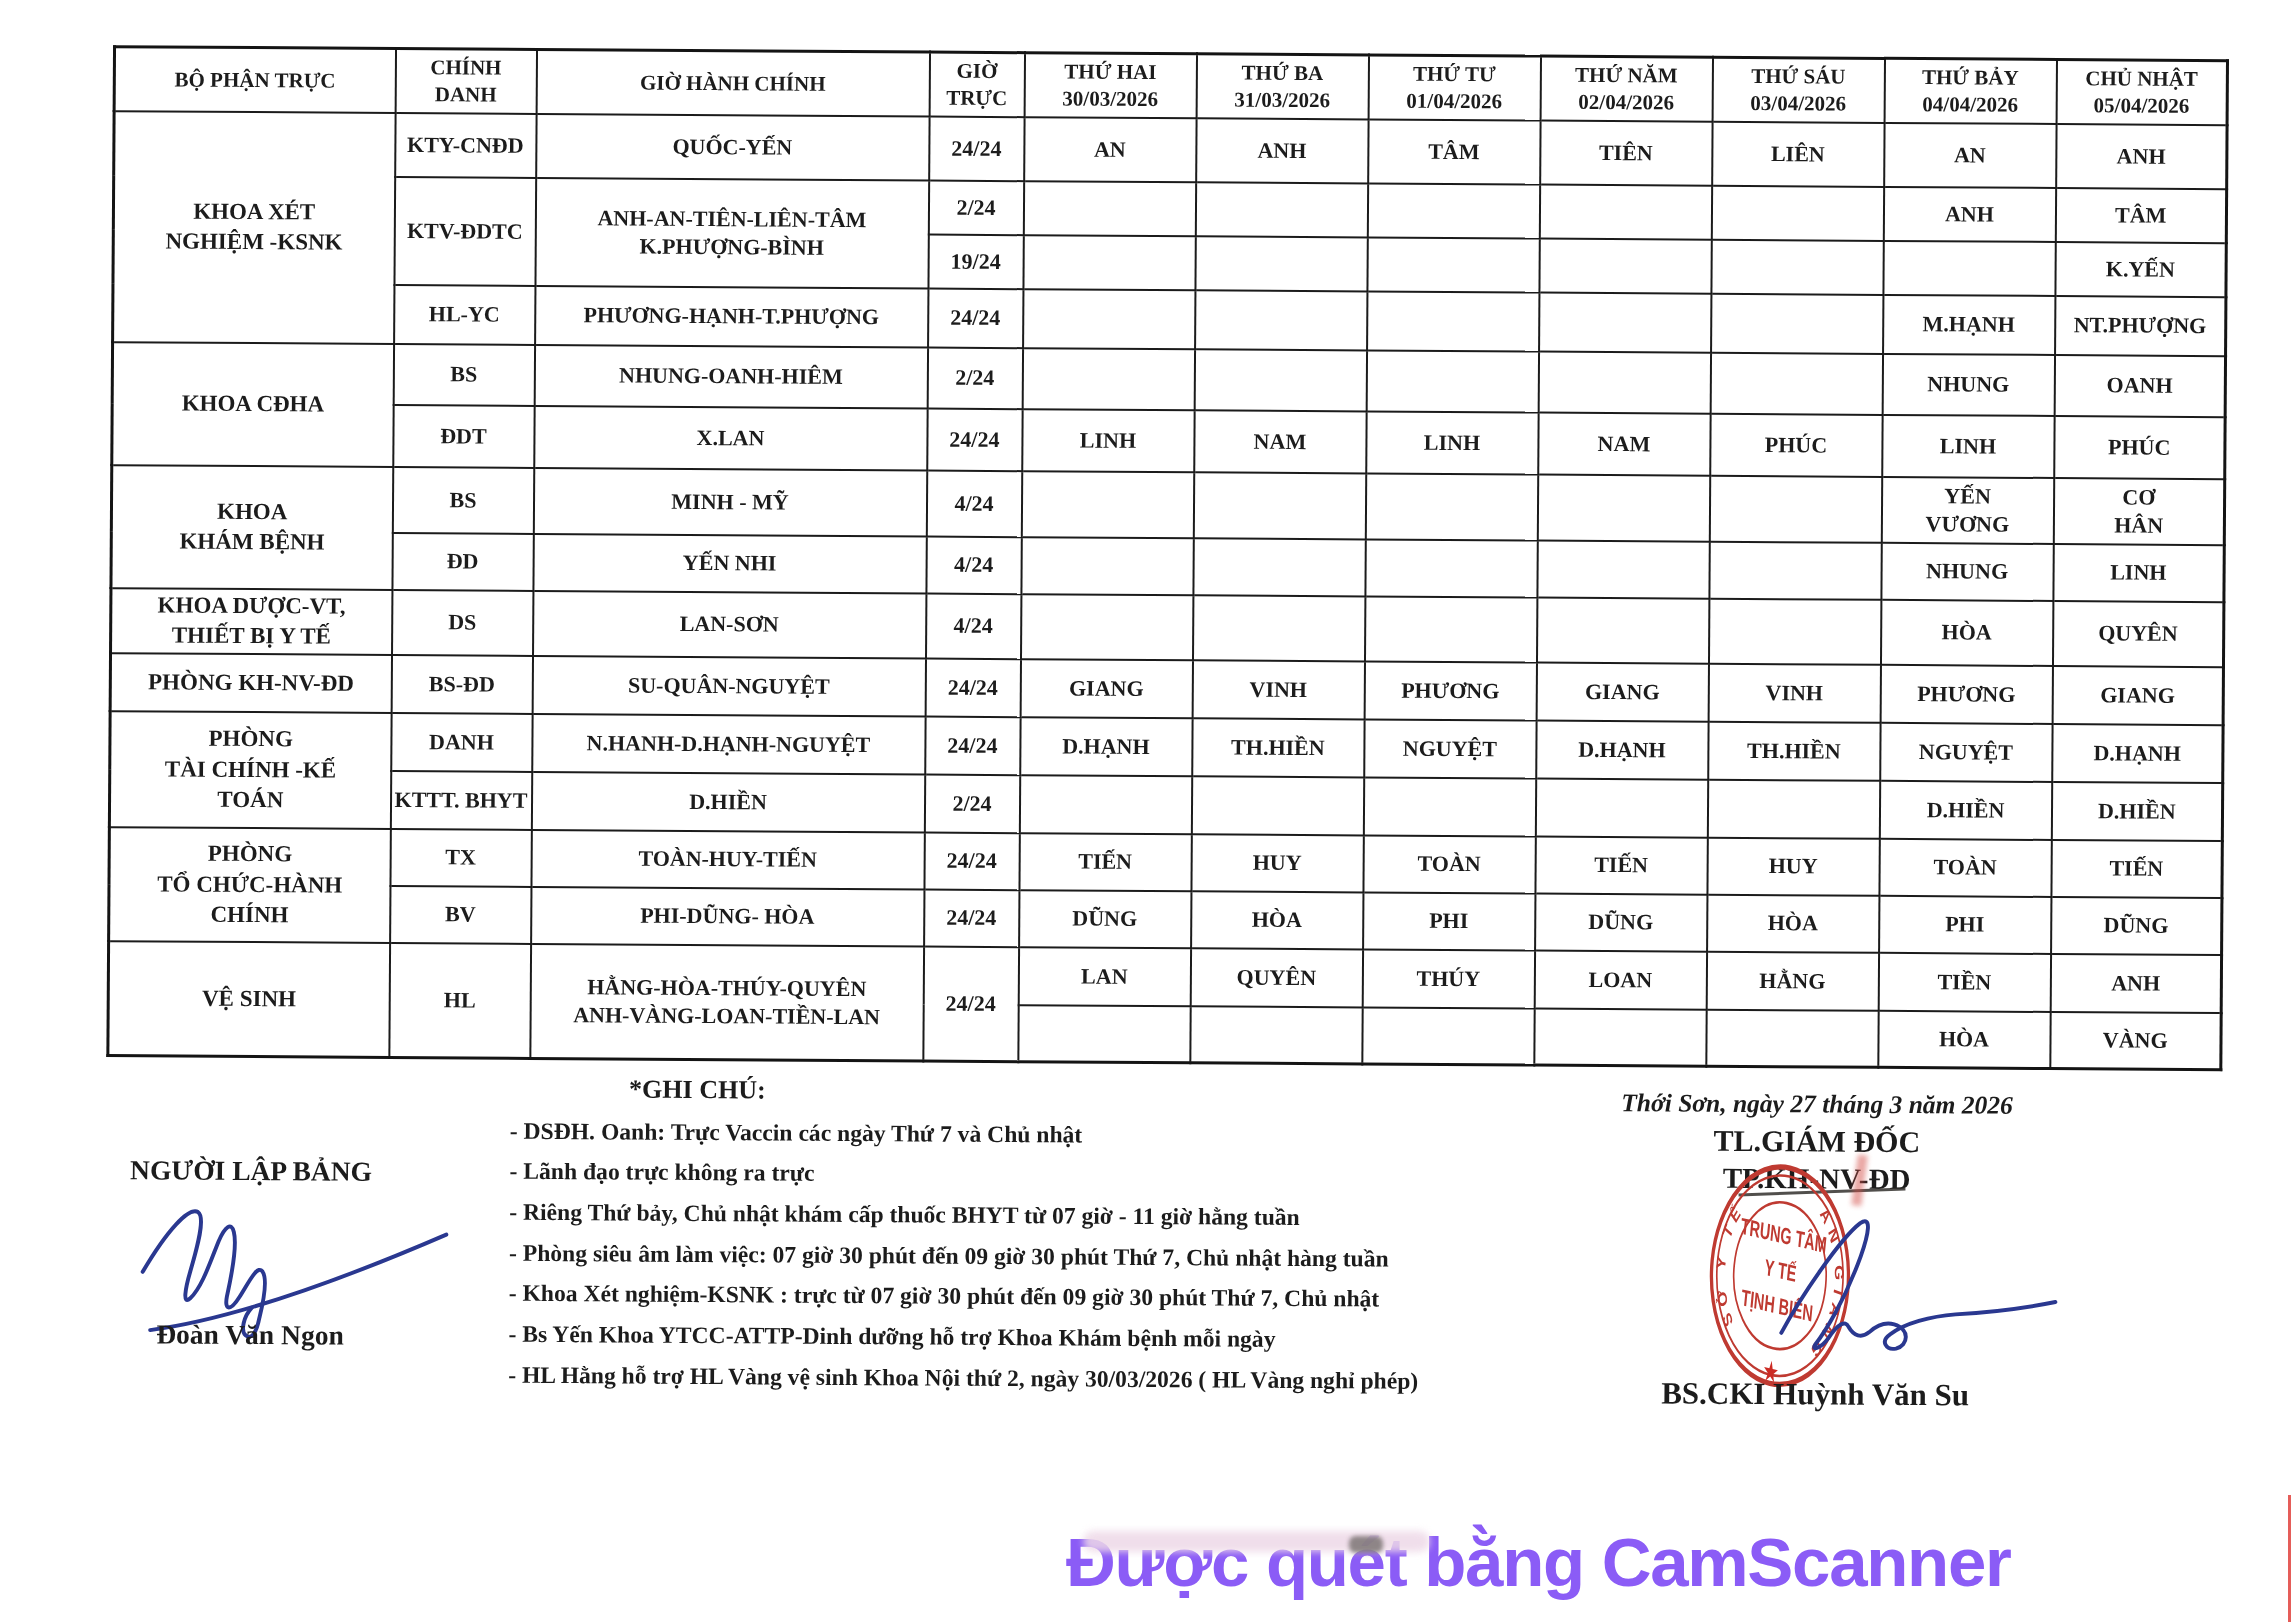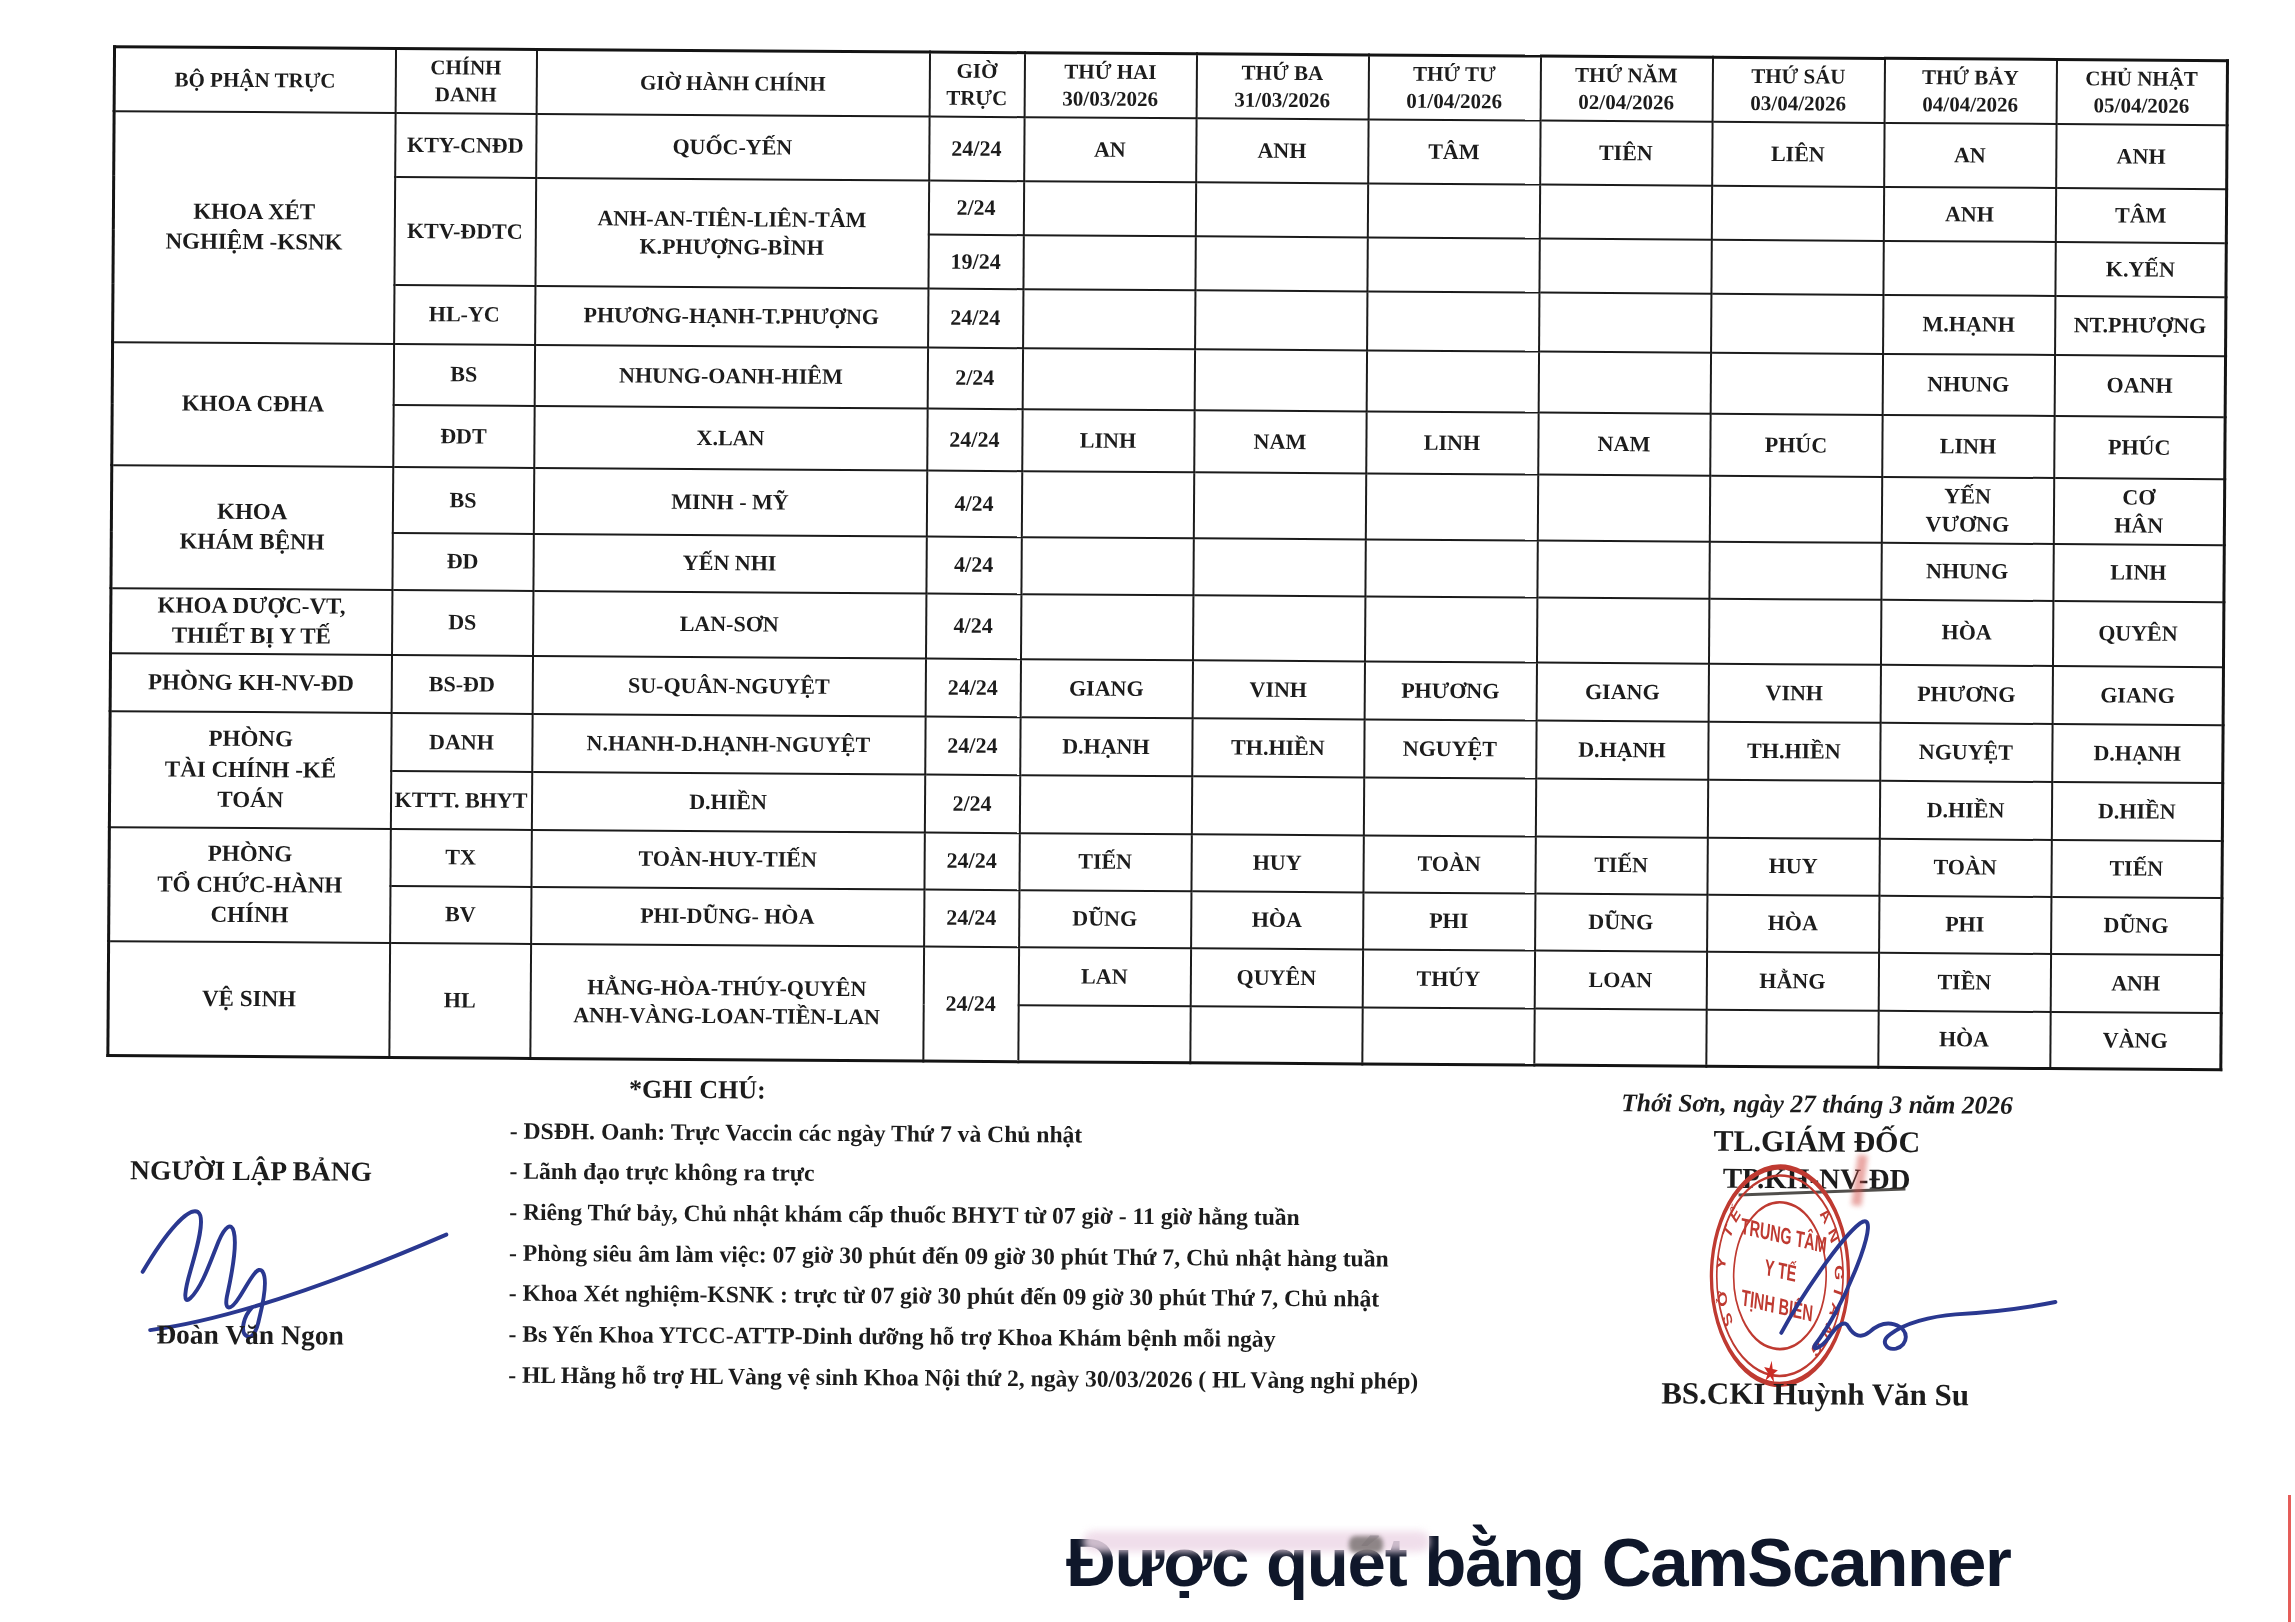--- a/index.html
+++ b/index.html
@@ -67,21 +67,21 @@
     background:#32302d;transform:rotate(-2.4deg);opacity:.85;}
   .red-smudge{position:absolute;left:1857px;top:1150px;width:9.8px;height:51px;
     background:#d4504a;filter:blur(2.6px);opacity:.5;transform:rotate(7deg);}
   .stamp-svg{position:absolute;left:1665px;top:1149px;}
   .sig-right-svg{position:absolute;left:1766px;top:1206px;}
   
   .watermark{
     position:absolute;left:1066px;top:1523px;
     font-family:"Liberation Sans","DejaVu Sans",sans-serif;
     font-weight:bold;font-size:69px;line-height:79px;letter-spacing:-1.3px;
-    color:#0f172a;white-space:nowrap;
+    color:#8b5cf6;white-space:nowrap;
   }
   .wm-cover{position:absolute;left:1007px;top:1433px;width:981px;height:114px;background:#ffffff;}
   .wm-smear{position:absolute;left:1083px;top:1531px;width:347px;height:21px;
     background:#eed9e8;filter:blur(3.9px);opacity:.85;border-radius:10.5px;}
   .wm-blob{position:absolute;left:1349px;top:1536px;width:34px;height:17px;
     background:#6e6866;filter:blur(2px);opacity:.75;border-radius:6.5px;}
   .edge-red{position:absolute;left:2288px;top:1495px;width:3.3px;height:127px;
     background:#e0413c;opacity:.85;}
 </style>
 </head>

